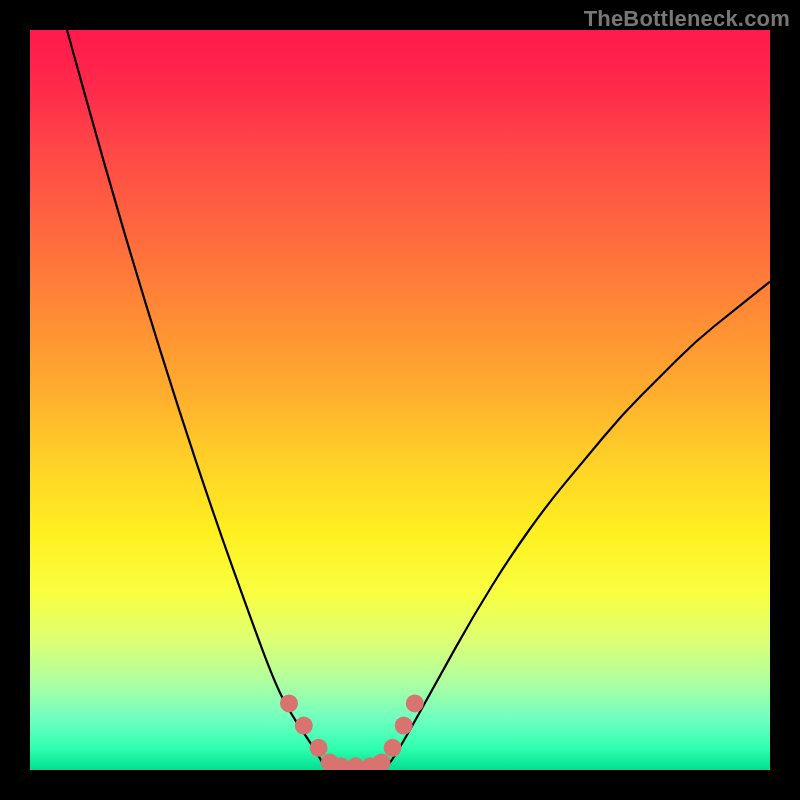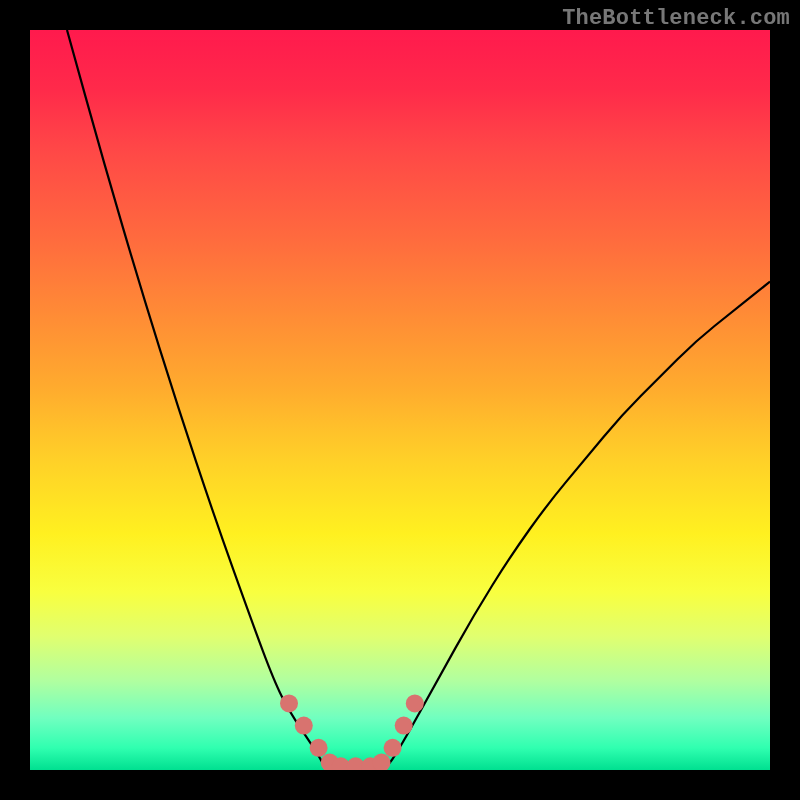--- a/index.html
+++ b/index.html
@@ -34,21 +34,21 @@
   }
   .curve-layer {
     position: absolute;
     left: 0; top: 0;
     width: 740px; height: 740px;
   }
   .watermark {
     position: absolute;
     top: 6px;
     right: 10px;
-    font-family: Liberation Mono, monospace;
+    font-family: Liberation Sans, sans-serif;
     font-size: 22px;
     font-weight: 600;
     color: #777;
     letter-spacing: 0.2px;
   }
 </style>
 </head>
 <body>
 
 <div class="stage">

